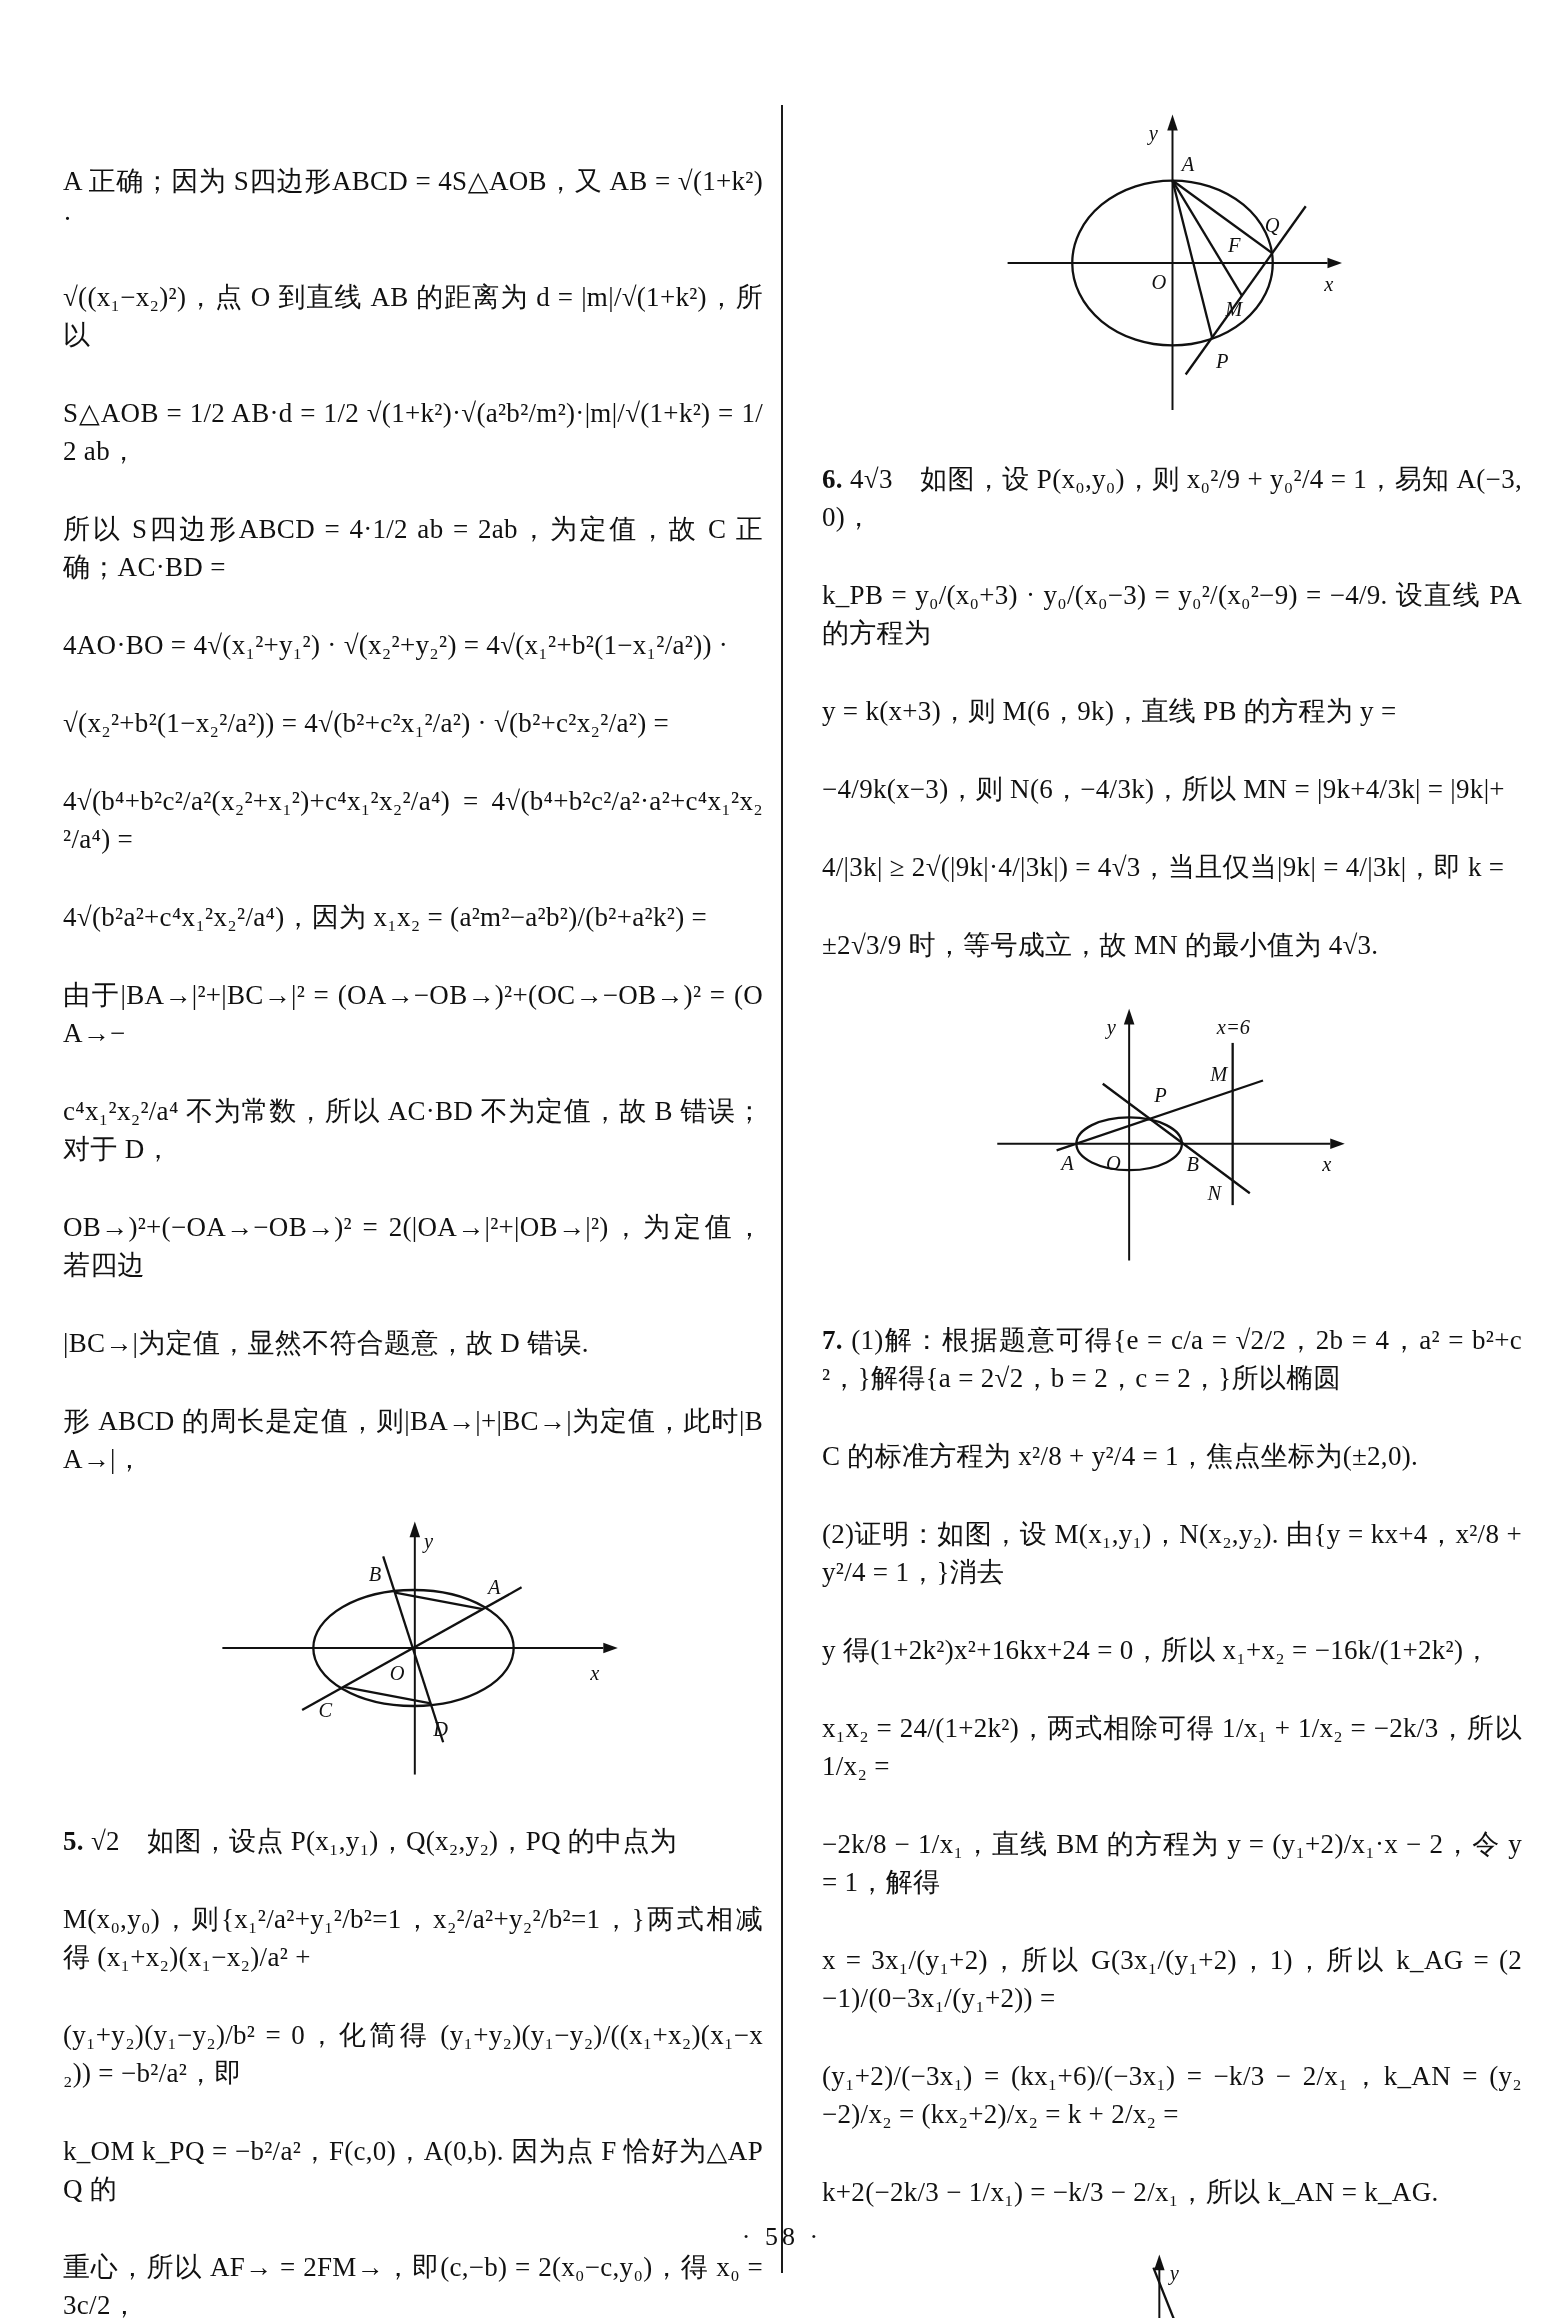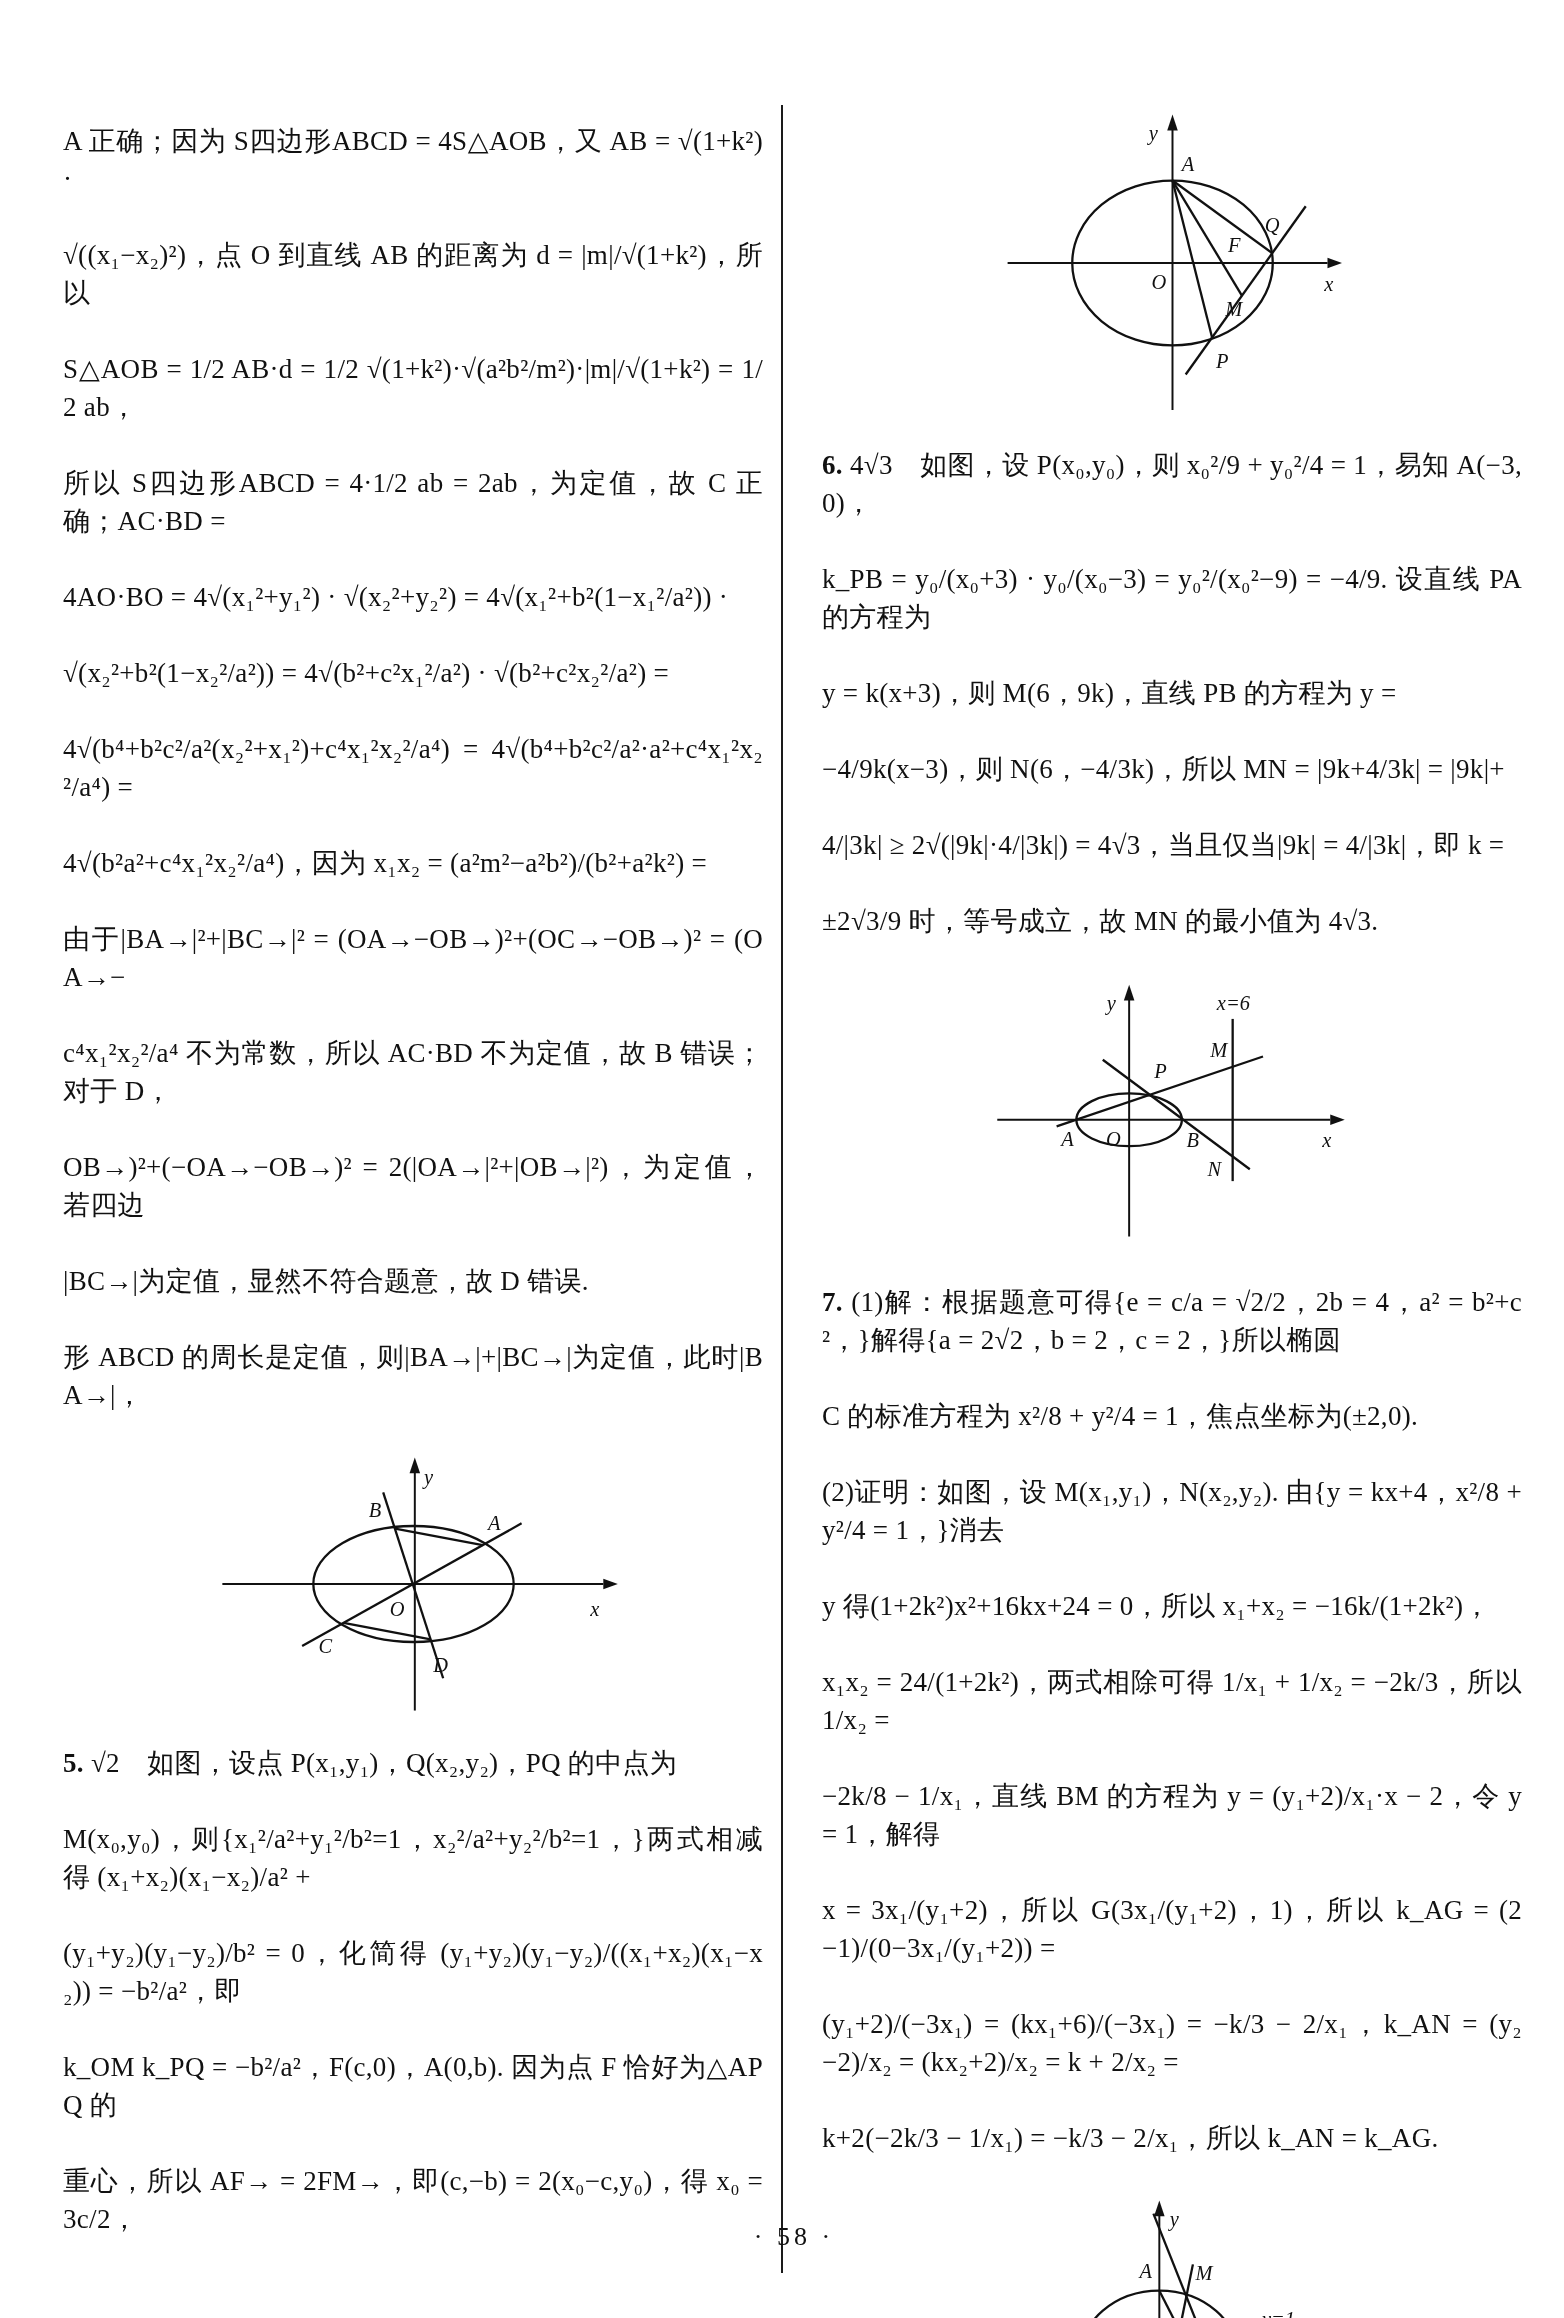--- a/index.html
+++ b/index.html
@@ -6,28 +6,28 @@
   body{
     width:1564px;height:2319px;background:#ffffff;position:relative;
     font-family:"Liberation Serif","DejaVu Serif",serif;
     color:#111;
   }
   .col{position:absolute;}
   .col-left{left:63px;top:122px;width:700px;}
   .col-right{left:822px;top:104px;width:700px;}
   .mline{
     font-size:27px;line-height:38px;margin-bottom:38px;
-    text-align:justify;letter-spacing:0.3px;word-break:break-all;
+    text-align:justify;letter-spacing:0.3px;word-break:break-all;margin-top:40px;
   }
   .mline b{font-weight:bold;}
   .figwrap{text-align:center;margin:4px 0 26px 0;}
   .divider{position:absolute;left:781px;top:105px;width:2px;height:2168px;background:#1a1a1a;}
   .pageno{
     position:absolute;left:50%;top:2222px;transform:translateX(-50%);
-    font-size:26px;letter-spacing:4px;margin-left:12px;
+    font-size:26px;letter-spacing:4px;
   }
   
   .ax{stroke:#111;stroke-width:3;fill:none;}
   .crv{stroke:#111;stroke-width:3.5;fill:none;}
   .lbl{font-family:"Liberation Serif","DejaVu Serif",serif;font-style:italic;font-size:31px;fill:#111;}
   .lblu{font-family:"Liberation Serif","DejaVu Serif",serif;font-style:italic;font-size:31px;fill:#111;}
   .ah{fill:#111;stroke:none;}
 </style>
 </head>
 <body>

